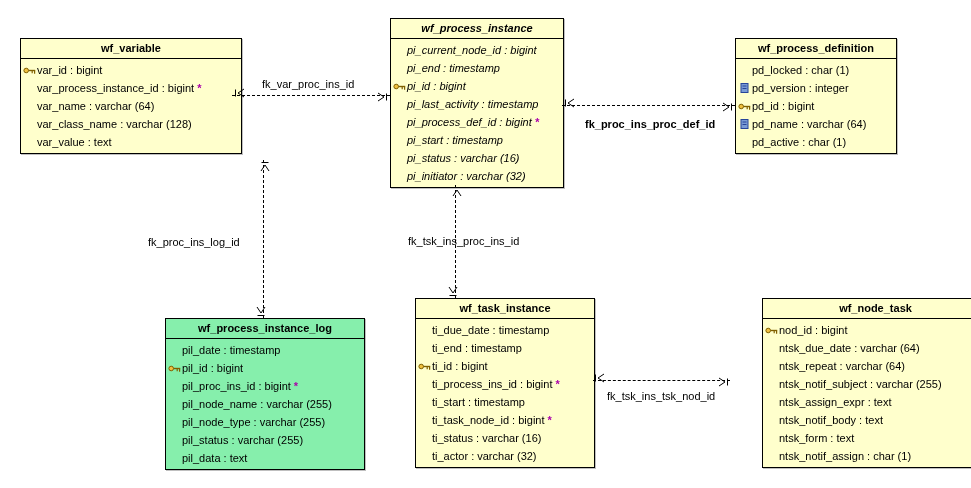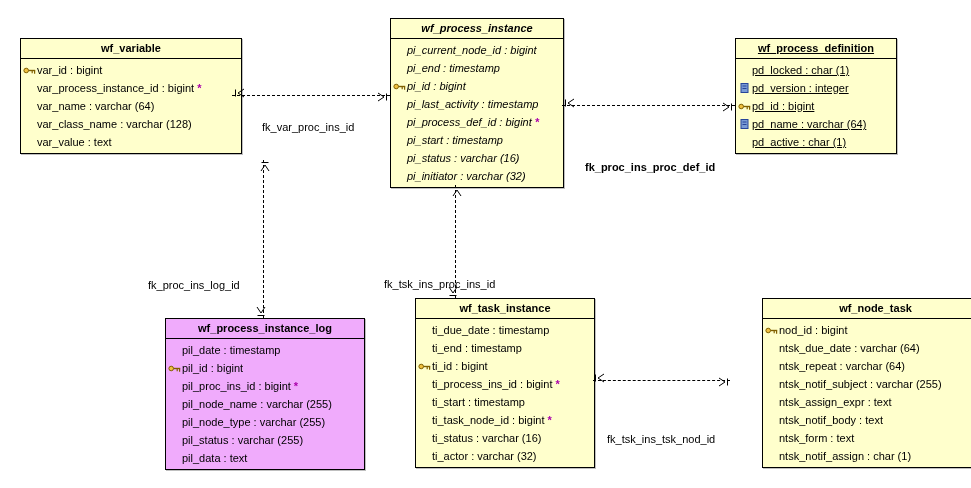--- a/index.html
+++ b/index.html
@@ -39,21 +39,21 @@
   .er-text{}
   .fk-star{margin-left:3px;font-weight:bold;}
   .er-line{position:absolute;}
   .er-line.h{border-top:1px dashed #000;height:0;}
   .er-line.v{border-left:1px dashed #000;width:0;}
   .er-marker{position:absolute;width:12px;height:12px;}
   .er-marker.dir-left{transform:rotate(180deg);}
   .er-marker.dir-up{transform:rotate(-90deg);}
   .er-marker.dir-down{transform:rotate(90deg);}
   .er-label{
-    position:absolute;font-size:11px;white-space:nowrap;color:#000;margin-top:43px;
+    position:absolute;font-size:11px;white-space:nowrap;color:#000;
   }
 </style>
 </head>
 <body>
 
 <div id="canvas" style="background: rgb(255, 255, 255);">
     <div class="er-table" style="left: 20px; top: 38px; width: 220px; background: rgb(255, 255, 204); border-color: rgb(0, 0, 0);">
       <div class="er-title" style="border-bottom-color: rgb(0, 0, 0);">wf_variable</div>
       <div class="er-rows">
         <div class="er-row">
@@ -124,21 +124,21 @@
         <div class="er-row">
           <span class="er-icon"></span>
           <span class="er-text">pi_status : varchar (16)</span>
         </div>
         <div class="er-row">
           <span class="er-icon"></span>
           <span class="er-text">pi_initiator : varchar (32)</span>
         </div>
       </div>
     </div>
-    <div class="er-table" style="left: 735px; top: 38px; width: 160px; background: rgb(255, 255, 204); border-color: rgb(0, 0, 0); text-decoration: underline;">
+    <div class="er-table" style="left: 735px; top: 38px; width: 160px; background: rgb(255, 255, 204); border-color: rgb(0, 0, 0);">
       <div class="er-title" style="border-bottom-color: rgb(0, 0, 0);">wf_process_definition</div>
       <div class="er-rows">
         <div class="er-row">
           <span class="er-icon"></span>
           <span class="er-text">pd_locked : char (1)</span>
         </div>
         <div class="er-row">
           <span class="er-icon">
             <svg width="9" height="10" viewBox="0 0 9 10">
               <rect x="1" y="0.5" width="7" height="9" fill="#7a9bd4" stroke="#26459a"></rect>
@@ -168,21 +168,21 @@
             </svg>
           </span>
           <span class="er-text">pd_name : varchar (64)</span>
         </div>
         <div class="er-row">
           <span class="er-icon"></span>
           <span class="er-text">pd_active : char (1)</span>
         </div>
       </div>
     </div>
-    <div class="er-table" style="left: 165px; top: 318px; width: 198px; background: #f0abfc; border-color: rgb(0, 0, 0);">
+    <div class="er-table" style="left: 165px; top: 318px; width: 198px; background: #86efac; border-color: rgb(0, 0, 0);">
       <div class="er-title" style="border-bottom-color: rgb(0, 0, 0);">wf_process_instance_log</div>
       <div class="er-rows">
         <div class="er-row">
           <span class="er-icon"></span>
           <span class="er-text">pil_date : timestamp</span>
         </div>
         <div class="er-row">
           <span class="er-icon">
             <svg width="13" height="9" viewBox="0 0 13 9">
               <circle cx="3.2" cy="4.5" r="2.3" fill="#f0c040" stroke="#806000"></circle>
@@ -338,21 +338,21 @@
     <div class="er-label" style="left: 148px; top: 236px;">fk_proc_ins_log_id</div>
     <div class="er-line v" style="left: 455px; top: 185px; height: 113px; border-left-color: rgb(0, 0, 0);"></div>
     <div class="er-marker dir-up" style="left: 449px; top: 186px;"><svg width="12" height="12" viewBox="0 0 12 12">
         <polyline points="2,2 8,6 2,10" fill="none" stroke="#000000" stroke-width="1"></polyline>
         <line x1="10.5" y1="2.5" x2="10.5" y2="9.5" stroke="#000000" stroke-width="1"></line>
       </svg></div>
     <div class="er-marker dir-down" style="left: 449px; top: 285px;"><svg width="12" height="12" viewBox="0 0 12 12">
         <polyline points="2,2 8,6 2,10" fill="none" stroke="#000000" stroke-width="1"></polyline>
         <line x1="10.5" y1="2.5" x2="10.5" y2="9.5" stroke="#000000" stroke-width="1"></line>
       </svg></div>
-    <div class="er-label" style="left: 384px; top: 235px;">fk_tsk_ins_proc_ins_id</div>
+    <div class="er-label" style="left: 408px; top: 235px;">fk_tsk_ins_proc_ins_id</div>
     <div class="er-line h" style="left: 593px; top: 380px; width: 137px; border-top-color: rgb(0, 0, 0);"></div>
     <div class="er-marker dir-left" style="left: 594px; top: 374px;"><svg width="12" height="12" viewBox="0 0 12 12">
         <polyline points="2,2 8,6 2,10" fill="none" stroke="#000000" stroke-width="1"></polyline>
         <line x1="10.5" y1="2.5" x2="10.5" y2="9.5" stroke="#000000" stroke-width="1"></line>
       </svg></div>
     <div class="er-marker dir-right" style="left: 717px; top: 374px;"><svg width="12" height="12" viewBox="0 0 12 12">
         <polyline points="2,2 8,6 2,10" fill="none" stroke="#000000" stroke-width="1"></polyline>
         <line x1="10.5" y1="2.5" x2="10.5" y2="9.5" stroke="#000000" stroke-width="1"></line>
       </svg></div>
     <div class="er-label" style="left: 607px; top: 390px;">fk_tsk_ins_tsk_nod_id</div>

